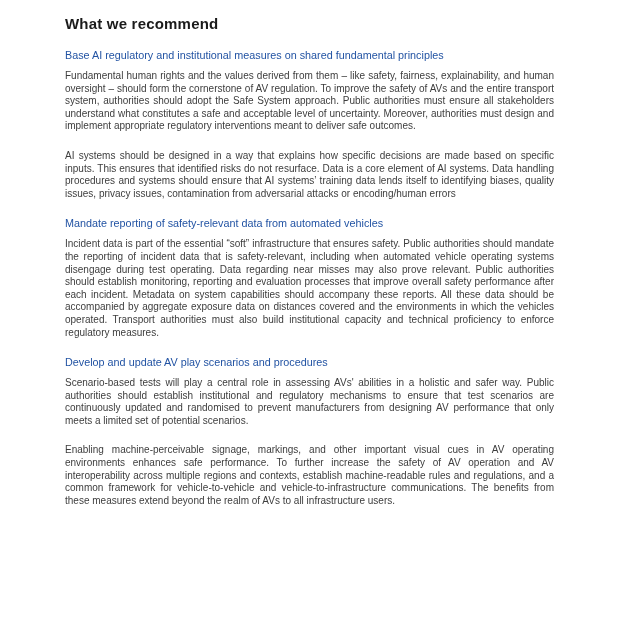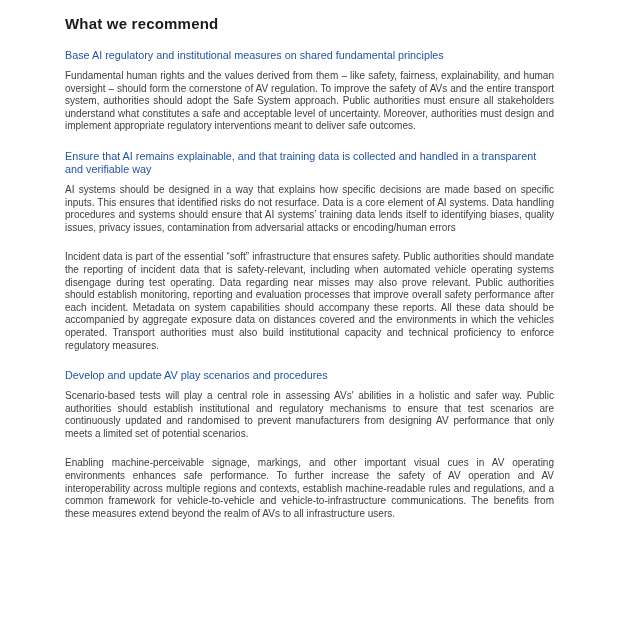--- a/index.html
+++ b/index.html
@@ -53,25 +53,25 @@
 <div class="page">
 
   <h1 class="doc-title">What we recommend</h1>
 
   <section class="sec">
     <h2 class="sec-heading">Base AI regulatory and institutional measures on shared fundamental principles</h2>
     <p class="sec-body">Fundamental human rights and the values derived from them – like safety, fairness, explainability, and human oversight – should form the cornerstone of AV regulation. To improve the safety of AVs and the entire transport system, authorities should adopt the Safe System approach. Public authorities must ensure all stakeholders understand what constitutes a safe and acceptable level of uncertainty. Moreover, authorities must design and implement appropriate regulatory interventions meant to deliver safe outcomes.</p>
   </section>
 
   <section class="sec">
-    <h2 class="sec-heading">Ensure that AI remains explainable, and that training data is collected and handled in a transparent and verifiable way</h2>
     <p class="sec-body">AI systems should be designed in a way that explains how specific decisions are made based on specific inputs. This ensures that identified risks do not resurface. Data is a core element of AI systems. Data handling procedures and systems should ensure that AI systems’ training data lends itself to identifying biases, quality issues, privacy issues, contamination from adversarial attacks or encoding/human errors</p>
   </section>
 
   <section class="sec">
+    <h2 class="sec-heading">Mandate reporting of safety-relevant data from automated vehicles</h2>
     <p class="sec-body">Incident data is part of the essential “soft” infrastructure that ensures safety. Public authorities should mandate the reporting of incident data that is safety-relevant, including when automated vehicle operating systems disengage during test operating. Data regarding near misses may also prove relevant. Public authorities should establish monitoring, reporting and evaluation processes that improve overall safety performance after each incident. Metadata on system capabilities should accompany these reports. All these data should be accompanied by aggregate exposure data on distances covered and the environments in which the vehicles operated. Transport authorities must also build institutional capacity and technical proficiency to enforce regulatory measures.</p>
   </section>
 
   <section class="sec">
     <h2 class="sec-heading">Develop and update AV play scenarios and procedures</h2>
     <p class="sec-body">Scenario-based tests will play a central role in assessing AVs' abilities in a holistic and safer way. Public authorities should establish institutional and regulatory mechanisms to ensure that test scenarios are continuously updated and randomised to prevent manufacturers from designing AV performance that only meets a limited set of potential scenarios.</p>
   </section>
 
   <section class="sec">
     <p class="sec-body">Enabling machine-perceivable signage, markings, and other important visual cues in AV operating environments enhances safe performance. To further increase the safety of AV operation and AV interoperability across multiple regions and contexts, establish machine-readable rules and regulations, and a common framework for vehicle-to-vehicle and vehicle-to-infrastructure communications. The benefits from these measures extend beyond the realm of AVs to all infrastructure users.</p>

